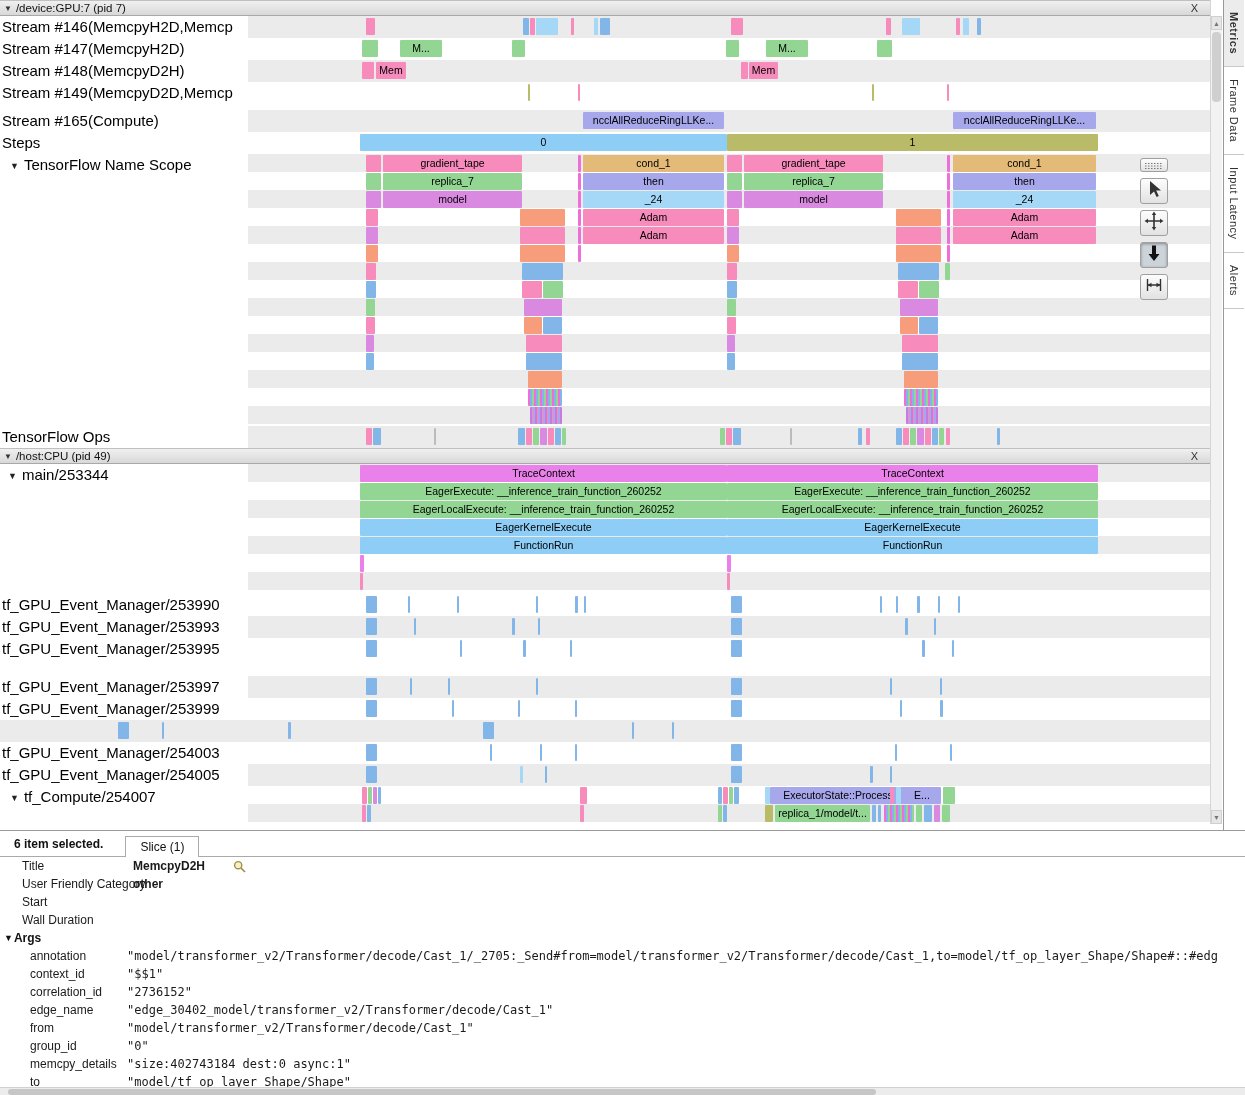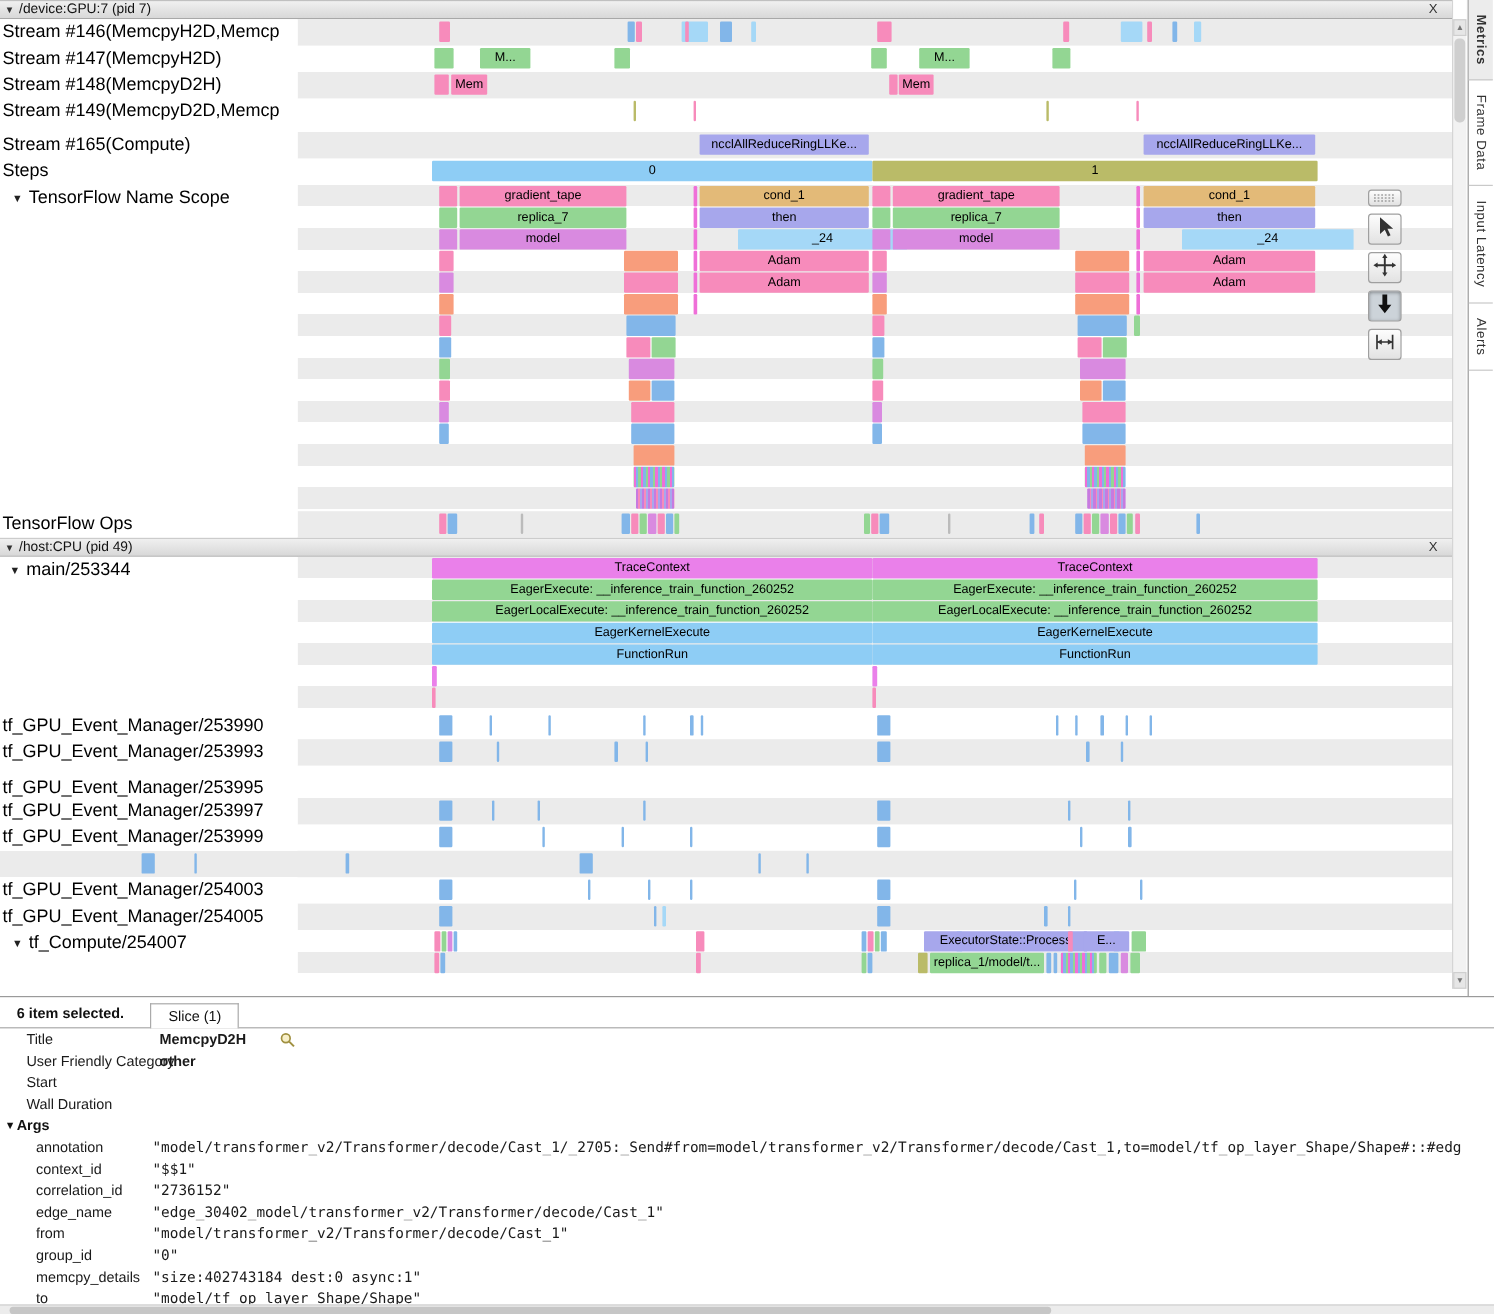--- a/index.html
+++ b/index.html
@@ -24,21 +24,21 @@
   .stripes-bg > .row-track { background:repeating-linear-gradient(180deg,#ebebeb 0px,#ebebeb 18px,#ffffff 18px,#ffffff 36px); }
   .stripes-bg2 > .row-track { background:repeating-linear-gradient(180deg,#ffffff 0px,#ffffff 18px,#ebebeb 18px,#ebebeb 36px); }
 
   .bar { position:absolute; height:17px; font-size:10.5px; line-height:17px; text-align:center;
     white-space:nowrap; overflow:hidden; color:#000; border-radius:1px; cursor:pointer; }
   .c-pink    { background:#f78bbb; }
   .c-magenta { background:#ef6fd8; }
   .c-green   { background:#93d693; }
   .c-blue    { background:#82b6e9; }
   .c-skyblue { background:#8ecdf5; }
-  .c-lblue   { background:#a5d8f7;margin-left:32px; }
+  .c-lblue   { background:#a5d8f7; }
   .c-violet  { background:#d98ae0; }
   .c-orchid  { background:#ea80ea; }
   .c-peri    { background:#a7a7ec; }
   .c-tan     { background:#e3ba78; }
   .c-olive   { background:#babb68; }
   .c-salmon  { background:#f89d7c; }
   .c-gray    { background:#bbbbbb; }
   .c-stripes { background:repeating-linear-gradient(90deg,#ef6fd8 0 2px,#82b6e9 2px 4px,#93d693 4px 6px); }
   .c-stripes2{ background:repeating-linear-gradient(90deg,#c77ae0 0 2px,#f78bbb 2px 3px,#a7a7ec 3px 5px); }
 
@@ -332,21 +332,21 @@
             <div class="row-track">
               <div class="bar c-blue" style="left: 118px; width: 11px; top: 2px;"></div>
               <div class="bar c-blue" style="left: 166px; width: 2px; top: 2px;"></div>
               <div class="bar c-blue" style="left: 264px; width: 3px; top: 2px;"></div>
               <div class="bar c-blue" style="left: 290px; width: 2px; top: 2px;"></div>
               <div class="bar c-blue" style="left: 483px; width: 11px; top: 2px;"></div>
               <div class="bar c-blue" style="left: 657px; width: 3px; top: 2px;"></div>
               <div class="bar c-blue" style="left: 686px; width: 2px; top: 2px;"></div>
             </div>
           </div>
-          <div class="trace-row" style="height: 27px; align-items: flex-end;">
+          <div class="trace-row" style="height: 38px;">
             <div class="row-label"><span>tf_GPU_Event_Manager/253995</span></div>
             <div class="row-track">
               <div class="bar c-blue" style="left: 118px; width: 11px; top: 2px;"></div>
               <div class="bar c-blue" style="left: 212px; width: 2px; top: 2px;"></div>
               <div class="bar c-blue" style="left: 275px; width: 3px; top: 2px;"></div>
               <div class="bar c-blue" style="left: 322px; width: 2px; top: 2px;"></div>
               <div class="bar c-blue" style="left: 483px; width: 11px; top: 2px;"></div>
               <div class="bar c-blue" style="left: 674px; width: 3px; top: 2px;"></div>
               <div class="bar c-blue" style="left: 704px; width: 2px; top: 2px;"></div>
             </div>

